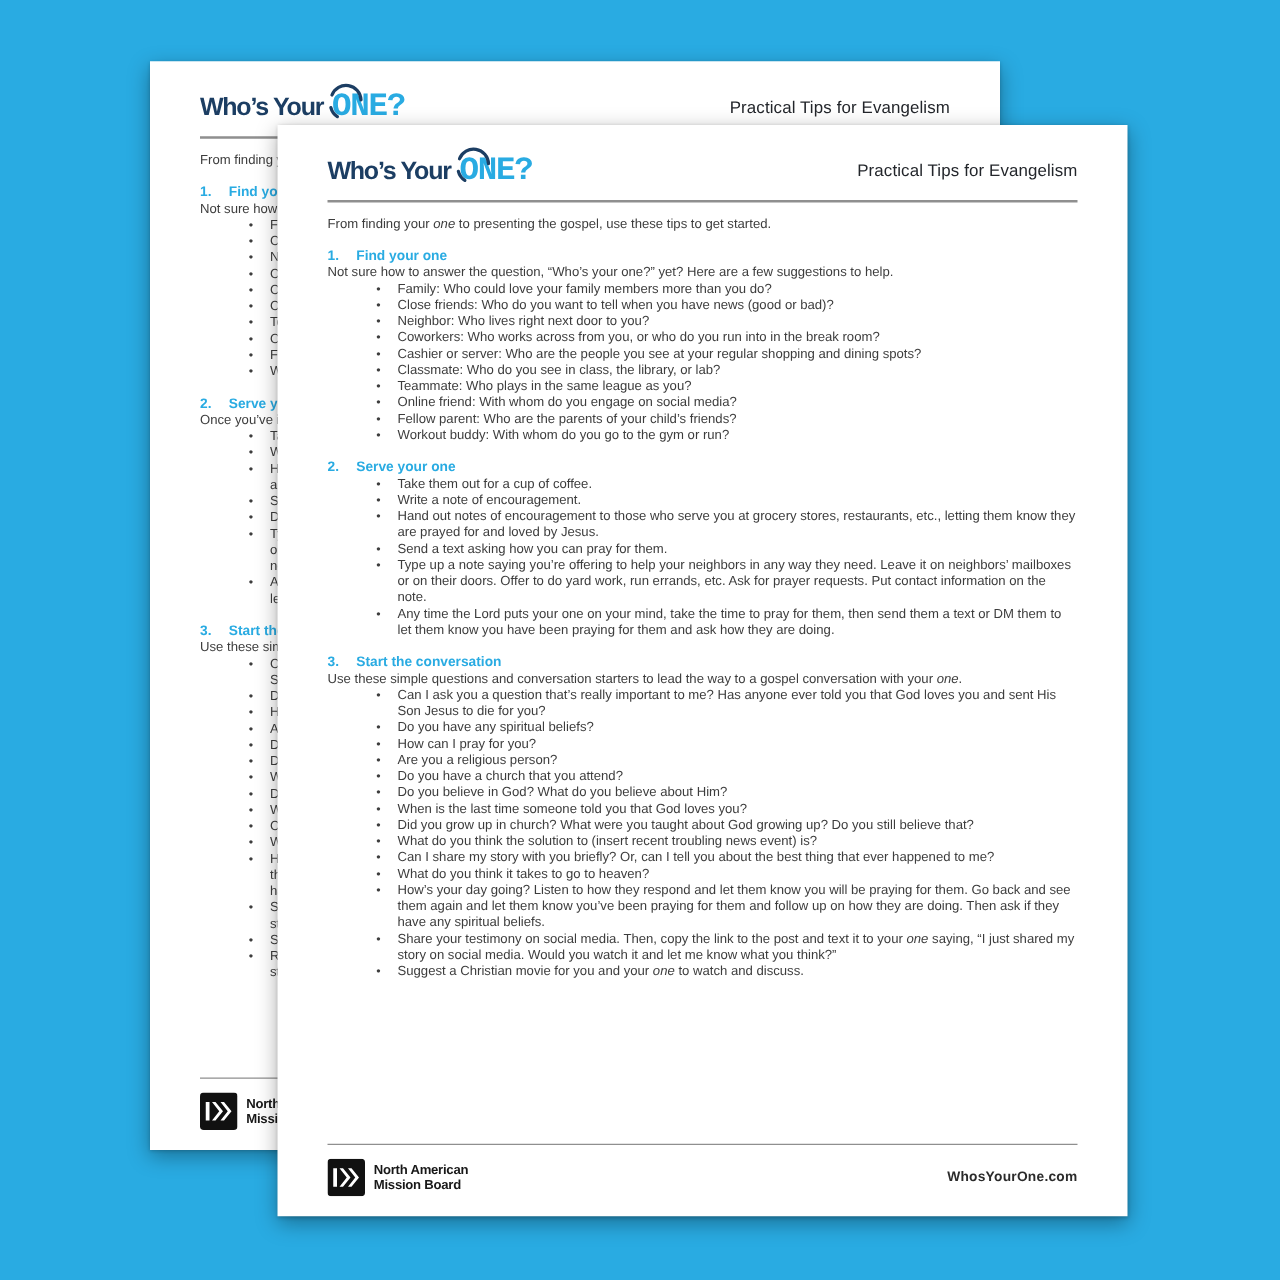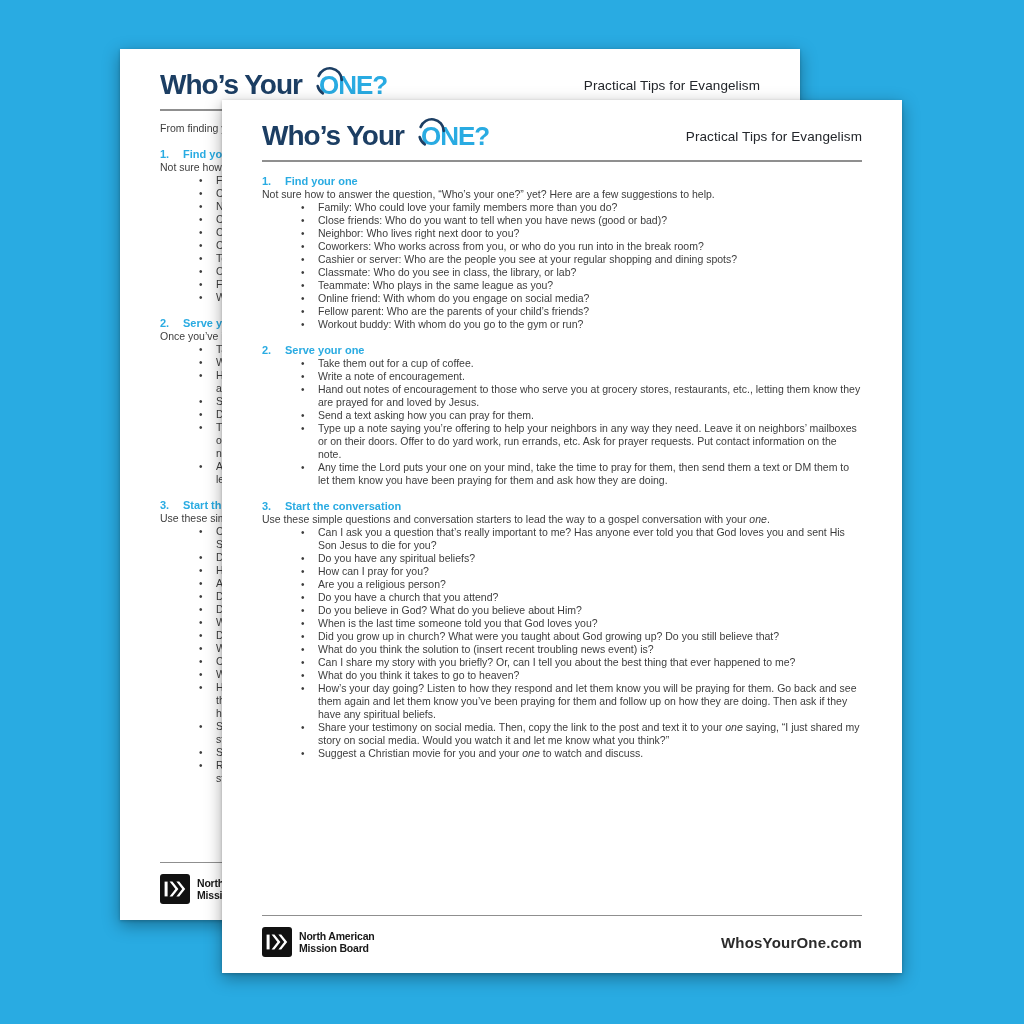--- a/index.html
+++ b/index.html
@@ -27,25 +27,25 @@
   .page-front{left:222px;top:100px;width:680px;height:873px;}
   .page-inner{
     position:absolute;inset:0;
     padding:14px 40px 0 40px;
     overflow:hidden;
   }
   
   .hdr{display:flex;justify-content:space-between;align-items:center;height:44px;}
   .logo{display:flex;align-items:baseline;white-space:nowrap;}
   .logo-dark{
-    font-weight:bold;font-size:28px;letter-spacing:-1px;color:var(--navy);
+    font-weight:bold;font-size:20px;letter-spacing:-1px;color:var(--navy);
   }
   .logo-one{
-    position:relative;display:inline-block;margin-left:17px;
-    font-weight:bold;font-size:26px;letter-spacing:-1px;color:var(--accent);
+    position:relative;display:inline-block;margin-left:7px;
+    font-weight:bold;font-size:26px;letter-spacing:-1px;color:var(--accent);font-family:Liberation Mono, monospace;
   }
   .logo-one svg{position:absolute;left:-5px;top:-7px;overflow:visible;pointer-events:none;}
   .hdr-title{
     font-weight:normal;font-size:13.5px;color:var(--title);letter-spacing:0.1px;
   }
   .rule{height:1.5px;background:var(--rule);border:none;}
   .top-rule{margin-top:2px;}
   
   .doc-body{font-size:10.5px;line-height:13px;}
   .intro{margin-top:11px;}
@@ -61,21 +61,21 @@
   }
   em{font-style:italic;}
   
   .page-footer{position:absolute;left:40px;right:40px;bottom:16px;}
   .footer-row{display:flex;justify-content:space-between;align-items:center;margin-top:11px;}
   .namb{display:flex;align-items:center;gap:7px;}
   .namb-text{
     font-weight:bold;font-size:10.5px;line-height:10.5px;color:#181818;
     letter-spacing:-0.2px;display:flex;flex-direction:column;gap:1px;
   }
-  .website{font-weight:bold;font-size:15px;color:#2B2B2B;letter-spacing:0.2px;}
+  .website{font-weight:bold;font-size:11px;color:#2B2B2B;letter-spacing:0.2px;}
 </style>
 </head>
 <body>
 
 <div class="page page-back">
   <div class="page-inner">
     <div class="hdr">
       <div class="logo">
         <span class="logo-dark">Who’s Your</span>
         <span class="logo-one">
@@ -183,20 +183,21 @@
             <path d="M4.6 13 A12 12 0 0 1 27.8 16.9" fill="none" stroke="#1C3E63" stroke-width="2.6" stroke-linecap="round"></path>
             <path d="M3.7 23.1 A12 12 0 0 0 8.9 30.3" fill="none" stroke="#1C3E63" stroke-width="2.6" stroke-linecap="round"></path>
           </svg>
           <span>ONE?</span>
         </span>
       </div>
       <div class="hdr-title">Practical Tips for Evangelism</div>
     </div>
     <hr class="rule top-rule">
     <div class="doc-body">
+      <p class="intro">From finding your <em>one</em> to presenting the gospel, use these tips to get started.</p>
       <div class="sections">
           <div class="section">
             <div class="sec-head">
               <span class="sec-num">1.</span>
               <span>Find your one</span>
             </div>
             <p class="sec-lead">Not sure how to answer the question, “Who’s your one?” yet? Here are a few suggestions to help.</p>
             <ul class="bullets">
               <li>Family: Who could love your family members more than you do?</li>
               <li>Close friends: Who do you want to tell when you have news (good or bad)?</li>

